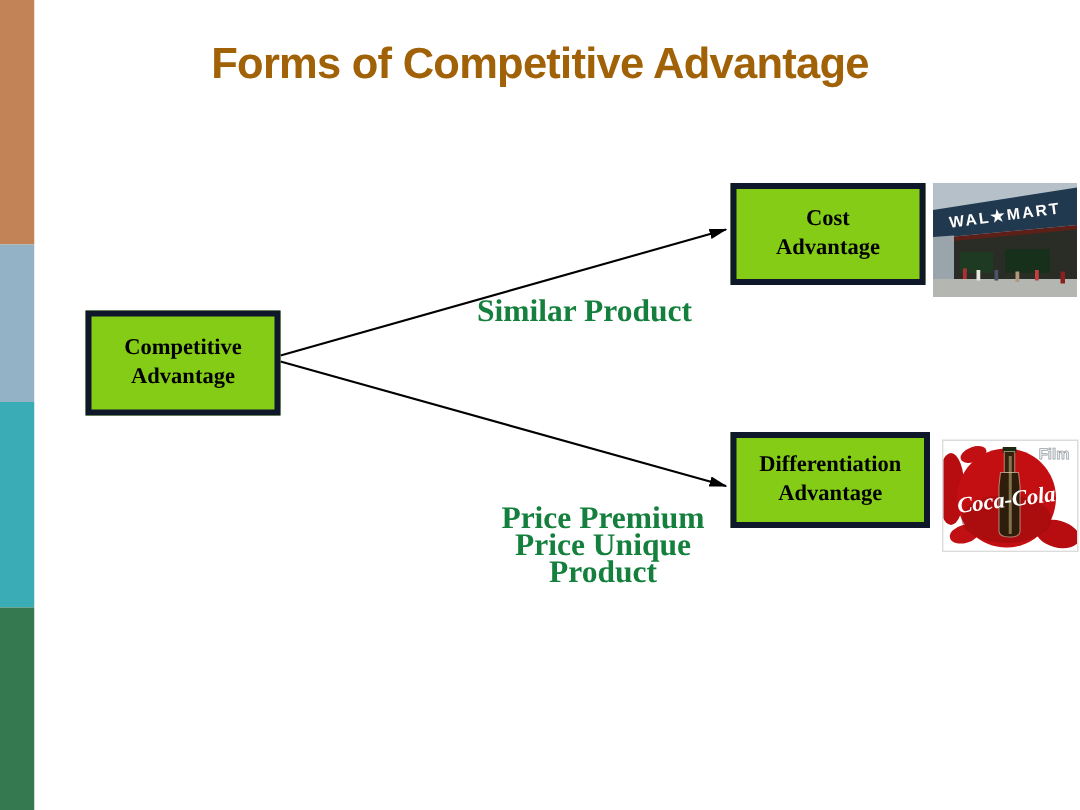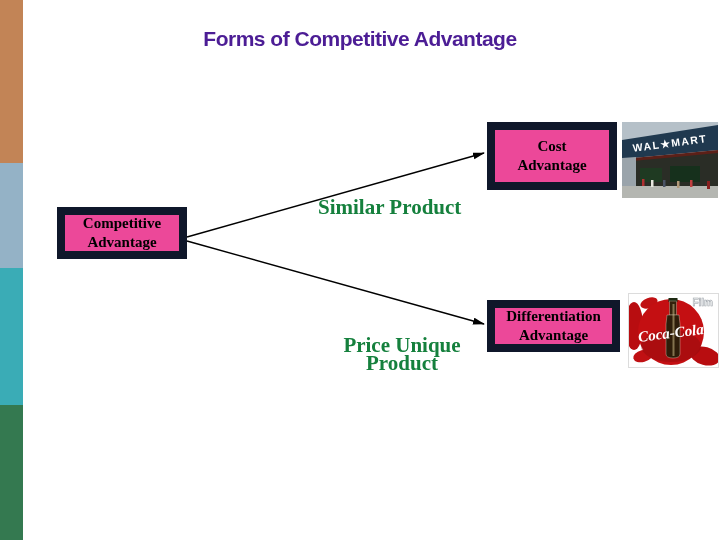--- a/index.html
+++ b/index.html
@@ -8,36 +8,36 @@
     width:720px;height:540px;
     background:#ffffff;
     overflow:hidden;
     font-family:"Liberation Sans",sans-serif;
   }
   .sidebar{position:absolute;left:0;top:0;width:23px;height:540px;}
   .title{
     position:absolute;left:0;right:0;top:27px;
     text-align:center;
     font-family:"Liberation Sans",sans-serif;
-    font-weight:bold;font-size:21px;letter-spacing:-0.5px;
-    color:#4c1d95;
+    font-weight:bold;font-size:29px;letter-spacing:-0.5px;
+    color:#a16207;
   }
   .node{
     position:absolute;
     box-sizing:border-box;
-    border:8px solid #0f172a;
-    background:#ec4899;
+    border:4px solid #0f172a;
+    background:#84cc16;
     display:flex;flex-direction:column;justify-content:center;align-items:center;
     font-family:"Liberation Serif","DejaVu Serif",serif;
     font-weight:bold;font-size:15px;line-height:19px;
     color:#000;text-align:center;
   }
-  .node-competitive{left:57px;top:207px;width:130px;height:52px;}
+  .node-competitive{left:57px;top:207px;width:130px;height:70px;}
   .node-cost{left:487px;top:122px;width:130px;height:68px;}
-  .node-diff{left:487px;top:300px;width:133px;height:52px;}
+  .node-diff{left:487px;top:288px;width:133px;height:64px;}
   .edge-label{
     position:absolute;
     font-family:"Liberation Serif","DejaVu Serif",serif;
     font-weight:bold;font-size:21px;line-height:18px;
     color:#15803d;
   }
   .edge-label-top{left:318px;top:198px;text-align:left;}
   .edge-label-bottom{left:312px;top:336px;width:180px;text-align:center;}
   .arrows{position:absolute;left:0;top:0;pointer-events:none;}
   .photo{position:absolute;display:block;}
@@ -81,20 +81,21 @@
   <div class="node node-diff">
     <div>Differentiation</div>
     <div>Advantage</div>
   </div>
 
   <div class="edge-label edge-label-top">
     <div>Similar Product</div>
   </div>
 
   <div class="edge-label edge-label-bottom">
+    <div>Price Premium</div>
     <div>Price Unique Product</div>
   </div>
 
   <svg class="photo photo-walmart" width="96" height="76">
     <rect x="0" y="0" width="96" height="44" fill="#b5c0c8"></rect>
     <polygon points="0,18 96,3 96,28 0,37" fill="#20394f"></polygon>
     <text x="48" y="25" text-anchor="middle" transform="rotate(-7.5 48 21)" font-family="Liberation Sans, sans-serif" font-weight="bold" font-size="10.5" letter-spacing="1.5" fill="#ffffff">WAL★MART</text>
     <polygon points="0,37 96,28 96,33 0,42" fill="#5c2018"></polygon>
     <polygon points="0,40 96,31 96,66 0,66" fill="#2a2d26"></polygon>
     <rect x="18" y="46" width="22" height="14" fill="#1f3a22"></rect>

